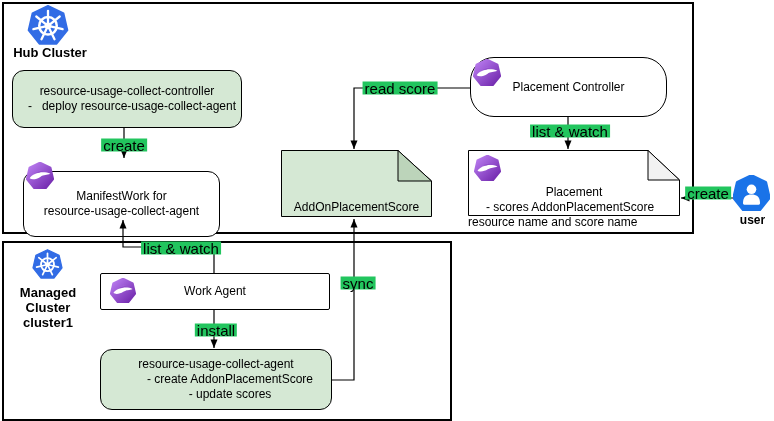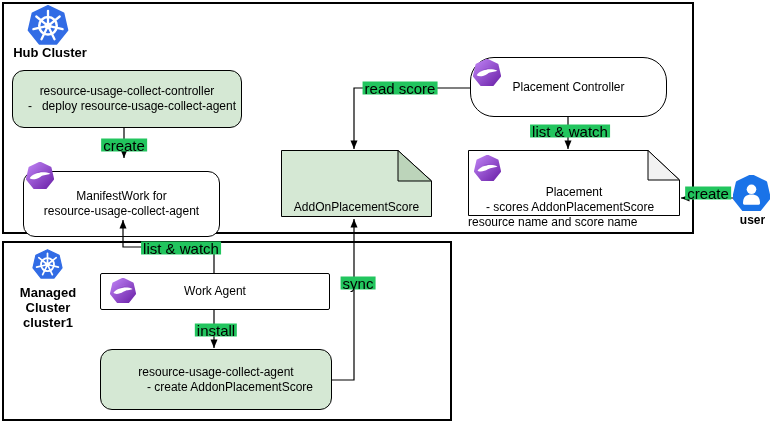--- a/index.html
+++ b/index.html
@@ -141,20 +141,21 @@
     </div>
   </div>
   <svg class="node-icon" style="left:110px;top:278px;width:26px;height:25px">
       <use href="#ocm"></use>
     </svg>
 
   <div class="shape round green" style="left:100px;top:349px;width:232px;height:61px">
     <div class="flex-center">
       <div>resource-usage-collect-agent</div>
       <div class="bullet" style="padding-left:28px">- create AddonPlacementScore</div>
+      <div class="bullet" style="padding-left:28px">- update scores</div>
     </div>
   </div>
 
   <svg class="edges" width="774" height="421">
     <defs>
       <marker id="arr" markerWidth="10" markerHeight="8" refX="9" refY="4" orient="auto" markerUnits="userSpaceOnUse">
         <path d="M0.5,0.5 L9,4 L0.5,7.5 Z" style="fill:var(--stroke,#000)"></path>
       </marker>
     </defs>
     <g style="fill:none;stroke:var(--stroke,#000);stroke-width:1.2">

